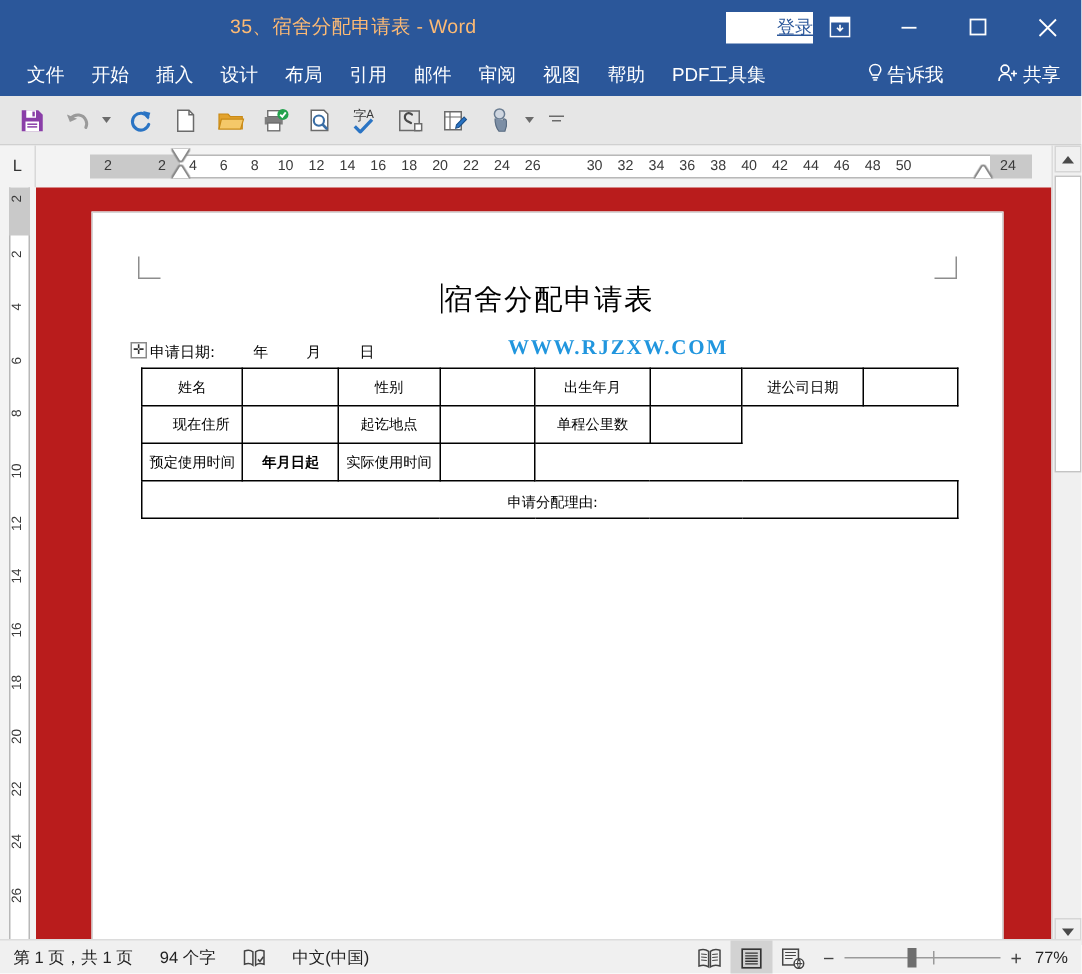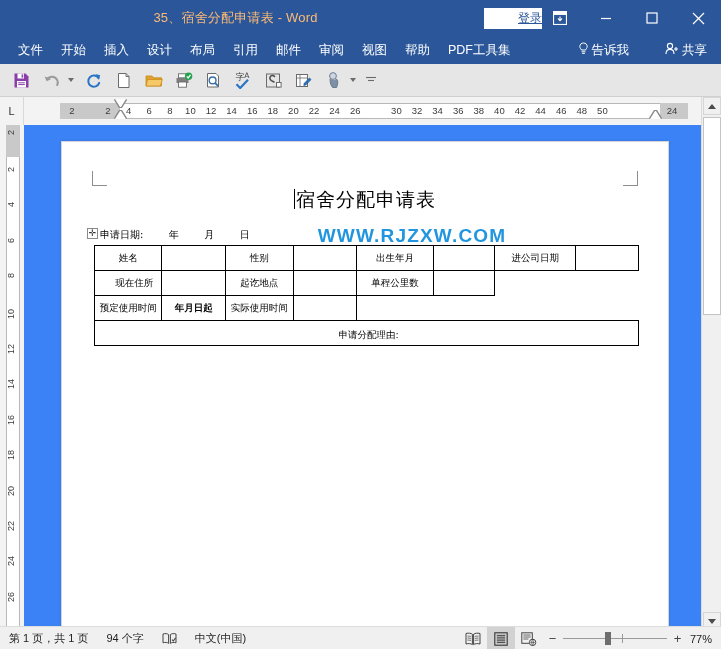--- a/index.html
+++ b/index.html
@@ -124,21 +124,21 @@
     position: absolute; left: 6px; width: 14px;
     font-size: 9px; color: #3a3a3a; text-align: center;
     transform-origin: center;
     writing-mode: vertical-rl;
     transform: rotate(180deg);
   }
 
   
   .docarea {
     position: absolute; left: 24px; top: 125px; width: 677px; height: 505px;
-    background: #3b82f6; overflow: hidden;
+    background: #b91c1c; overflow: hidden;
   }
   .page {
     position: absolute; left: 37px; top: 16px; width: 608px; height: 489px;
     background: #ffffff; border: 1px solid #d5d5d5;
     box-shadow: 0 0 2px rgba(0,0,0,.12);
   }
   .corner-mark {
     position: absolute; width: 15px; height: 15px;
   }
   .cm-tl { left: 30px; top: 29px; border-left: 1px solid #8d8d8d; border-bottom: 1px solid #8d8d8d; }
@@ -190,23 +190,23 @@
     width: 210px; text-align: center;
     pointer-events: none; user-select: none;
   }
   .wm-main {
     font-size: 26px; font-weight: bold; color: #1b8fd6;
     letter-spacing: 1px; line-height: 1.05;
     font-family: "DejaVu Sans", "Liberation Sans", sans-serif;
     text-shadow: 0 0 1px #1b8fd6;
   }
   .wm-sub {
-    font-size: 19px; font-weight: bold; color: #2196de;
+    font-size: 14px; font-weight: bold; color: #2196de;
     letter-spacing: 1.2px; margin-top: 1px;
-    font-family: Liberation Sans, sans-serif;
+    font-family: Liberation Serif, serif;
   }
 
   
   .vscroll {
     position: absolute; left: 701px; top: 97px; width: 20px; height: 533px;
     background: #f0f0f0; border-left: 1px solid #dcdcdc;
   }
   .vs-arrow {
     position: absolute; left: 1px; width: 18px; height: 18px;
     background: #f0f0f0; border: 1px solid #d6d6d6;

